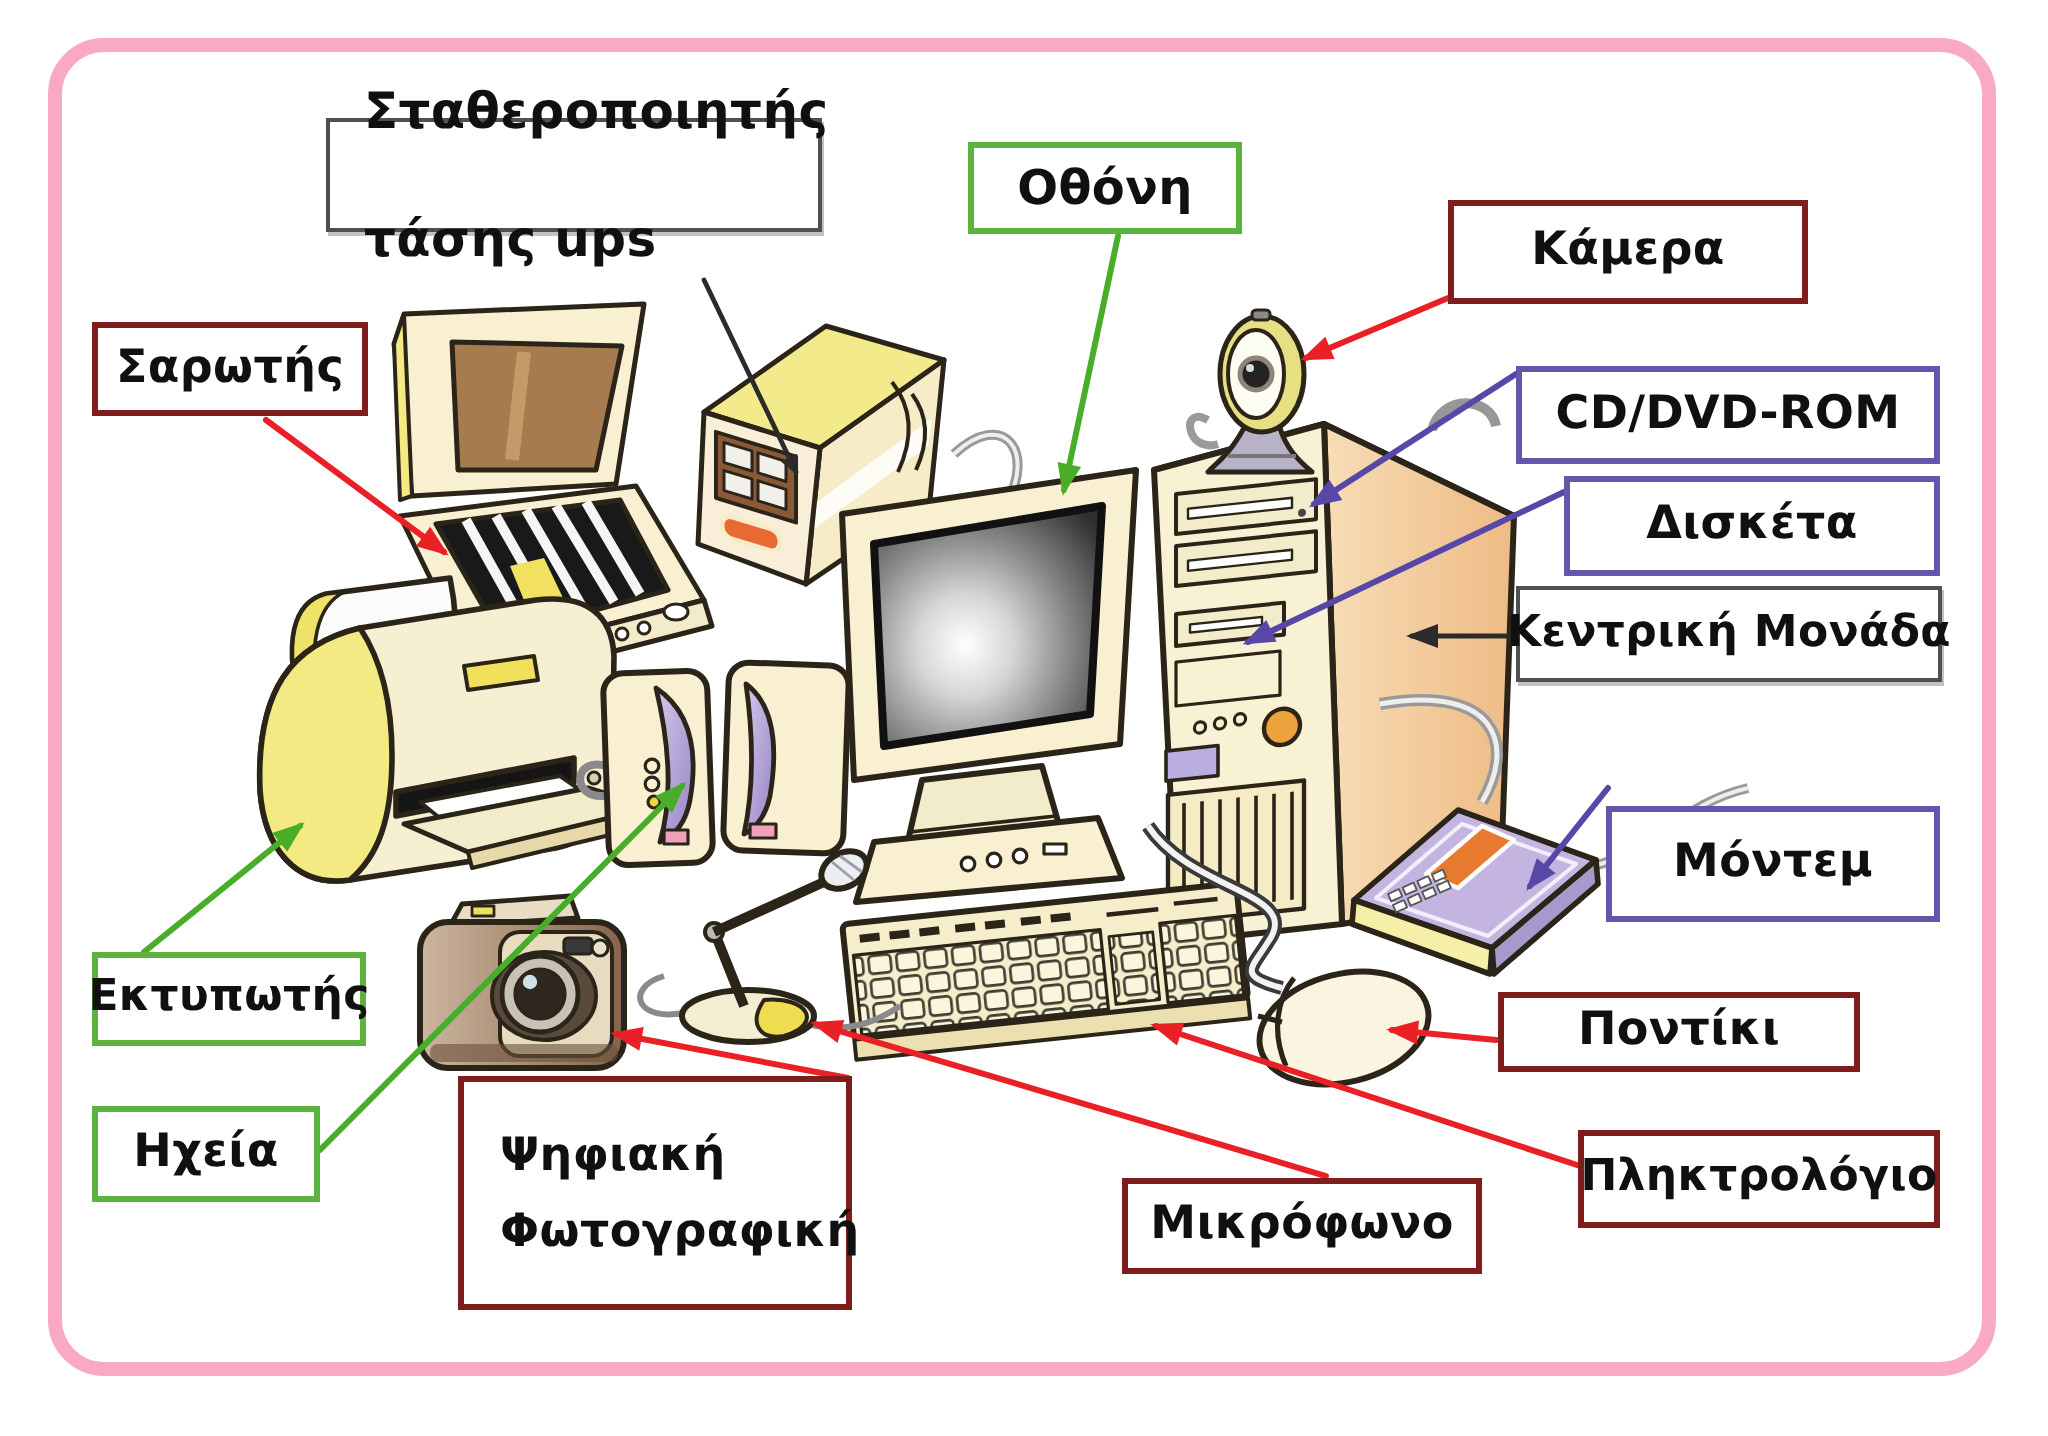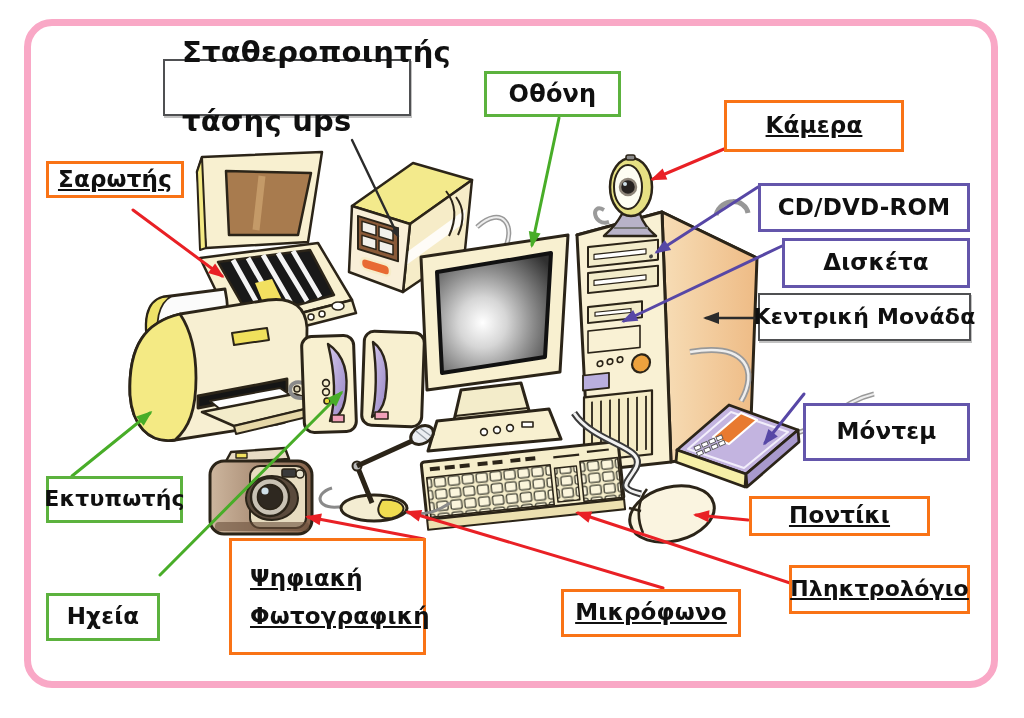--- a/index.html
+++ b/index.html
@@ -4,21 +4,21 @@
 <style>
   html,body{margin:0;padding:0;background:#fff;}
   #stage{position:relative;width:1024px;height:718px;background:#ffffff;overflow:hidden;
          font-family:"DejaVu Sans",sans-serif;}
   #frame{position:absolute;left:24px;top:19px;width:974px;height:669px;box-sizing:border-box;
          border:7px solid #f9a8c6;border-radius:28px;}
   svg#art{position:absolute;left:0;top:0;}
   .label{position:absolute;background:#ffffff;display:flex;align-items:center;justify-content:center;
          box-sizing:border-box;font-weight:700;color:#101010;font-size:23px;letter-spacing:0.2px;
          line-height:1.1;white-space:nowrap;}
-  .red{border:3px solid #f97316;text-decoration:underline;}
+  .red{border:3px solid #7f1d1d;}
   .green{border:3px solid #5cb23e;}
   .purple{border:3px solid #6456ab;margin-top:20px;}
   .dark{border:2px solid #4f5052;box-shadow:1px 2px 0 rgba(80,80,80,.35);}
   .multi{flex-direction:column;align-items:flex-start;justify-content:center;}
 </style>
 </head>
 <body>
 
 <div id="stage">
 
@@ -250,26 +250,26 @@
       <line x1="804" y1="394" x2="765" y2="443" stroke="#5747a6" stroke-width="3" marker-end="url(#mPurple)"></line>
       <line x1="72" y1="476" x2="150" y2="413" stroke="#48ad28" stroke-width="3" marker-end="url(#mGreen)"></line>
       <line x1="160" y1="575" x2="341" y2="393" stroke="#48ad28" stroke-width="3" marker-end="url(#mGreen)"></line>
       <line x1="424" y1="539" x2="308" y2="517" stroke="#e92025" stroke-width="3" marker-end="url(#mRed)"></line>
       <line x1="663" y1="588" x2="408" y2="512" stroke="#e92025" stroke-width="3" marker-end="url(#mRed)"></line>
       <line x1="790" y1="583" x2="578" y2="513" stroke="#e92025" stroke-width="3" marker-end="url(#mRed)"></line>
       <line x1="748" y1="520" x2="696" y2="515" stroke="#e92025" stroke-width="3" marker-end="url(#mRed)"></line>
     </g>
   </svg>
 
-  <div class="label dark multi" style="left:163px;top:59px;width:248px;height:57px;padding-left:17px;font-size:29px;gap:37px;">
+  <div class="label dark multi" style="left:163px;top:59px;width:248px;height:57px;padding-left:17px;font-size:25px;gap:37px;">
     <span>Σταθεροποιητής</span>
     <span>τάσης ups</span>
   </div>
 
-  <div class="label red" style="left:46px;top:161px;width:138px;height:37px;">
+  <div class="label red" style="left:46px;top:161px;width:138px;height:47px;">
     <span>Σαρωτής</span>
   </div>
 
   <div class="label green" style="left:484px;top:71px;width:137px;height:46px;font-size:24px;">
     <span>Οθόνη</span>
   </div>
 
   <div class="label red" style="left:724px;top:100px;width:180px;height:52px;">
     <span>Κάμερα</span>
   </div>
@@ -287,21 +287,21 @@
   </div>
 
   <div class="label purple" style="left:803px;top:383px;width:167px;height:58px;">
     <span>Μόντεμ</span>
   </div>
 
   <div class="label green" style="left:46px;top:476px;width:137px;height:47px;font-size:22px;">
     <span>Εκτυπωτής</span>
   </div>
 
-  <div class="label green" style="left:46px;top:553px;width:114px;height:48px;margin-top:40px;">
+  <div class="label green" style="left:46px;top:553px;width:114px;height:48px;">
     <span>Ηχεία</span>
   </div>
 
   <div class="label red multi" style="left:229px;top:538px;width:197px;height:117px;padding-left:18px;font-size:23px;line-height:38px;">
     <span>Ψηφιακή</span>
     <span>Φωτογραφική</span>
   </div>
 
   <div class="label red" style="left:561px;top:589px;width:180px;height:48px;">
     <span>Μικρόφωνο</span>

